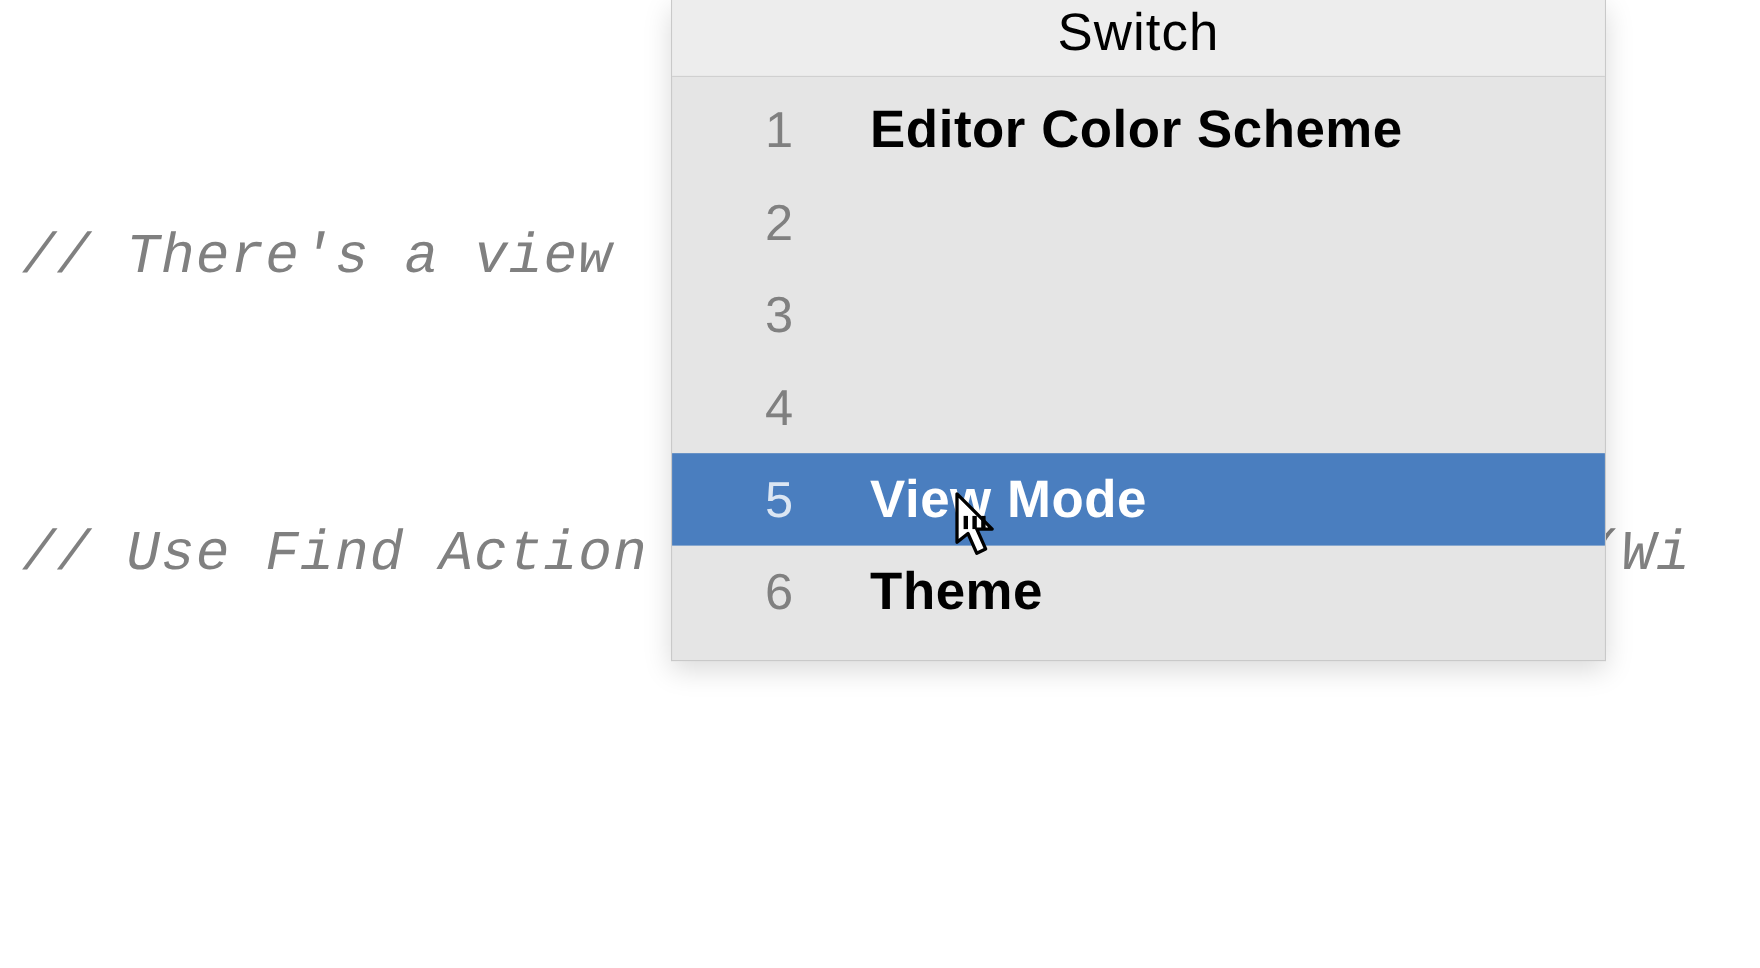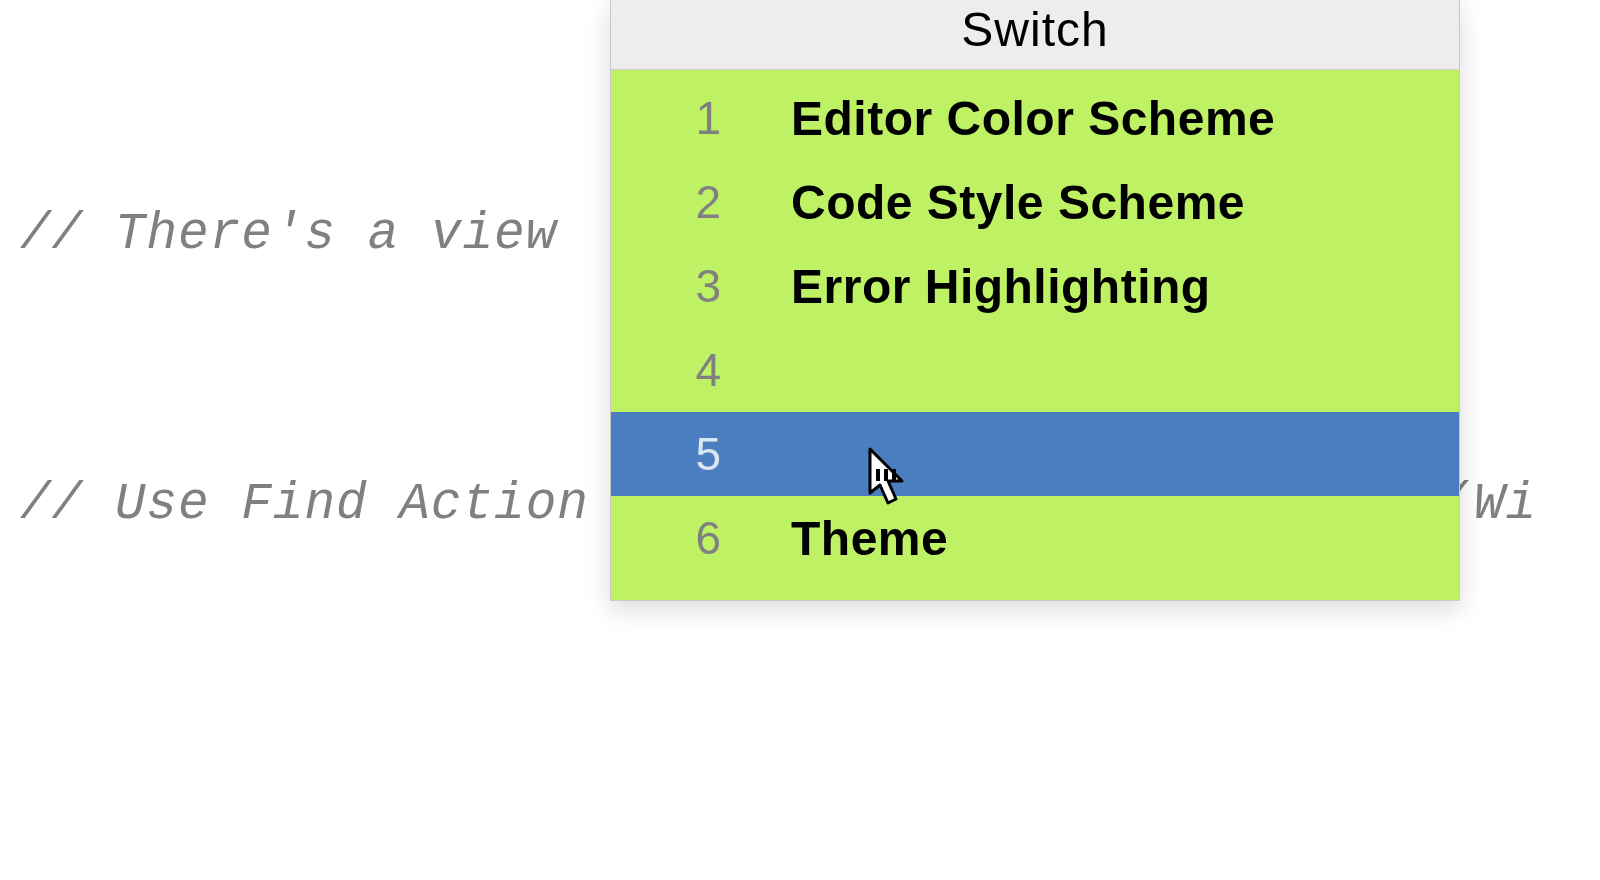--- a/index.html
+++ b/index.html
@@ -20,21 +20,21 @@
       font-style: italic;
       white-space: pre;
       letter-spacing: 1px;
     }
     .code-line { height: 90px; }
     .popup {
       position: absolute;
       left: 610px;
       top: 0;
       width: 850px;
-      background: #bef264;
+      background: #e5e5e5;
       border: 1px solid #c9c9c9;
       border-top: none;
       box-shadow: 0 8px 24px rgba(0,0,0,0.15);
       font-family: -apple-system, "Helvetica Neue", Arial, sans-serif;
       font-style: normal;
     }
     .popup-header {
       background: #ededed;
       text-align: center;
       font-size: 48px;
@@ -93,31 +93,30 @@
 
 <div class="popup">
   <div class="popup-header">Switch</div>
   <div class="popup-list">
     <div class="popup-item">
       <span class="num">1</span>
       <span class="lbl">Editor Color Scheme</span>
     </div>
     <div class="popup-item">
       <span class="num">2</span>
-      <span class="lbl">Code Style Scheme</span>
     </div>
     <div class="popup-item">
       <span class="num">3</span>
-      <span class="lbl">Error Highlighting</span>
     </div>
     <div class="popup-item">
       <span class="num">4</span>
     </div>
     <div class="popup-item selected">
       <span class="num">5</span>
+      <span class="lbl">View Mode</span>
     </div>
     <div class="popup-item">
       <span class="num">6</span>
       <span class="lbl">Theme</span>
     </div>
   </div>
 </div>
 
 <svg class="cursor-pointer" width="64" height="70" viewBox="0 0 64 70">
   <path d="M10 4 L10 48 L20 40 L28 58 L36 54 L28 36 L42 36 Z" fill="#ffffff" stroke="#000000" stroke-width="3" stroke-linejoin="round"></path>

